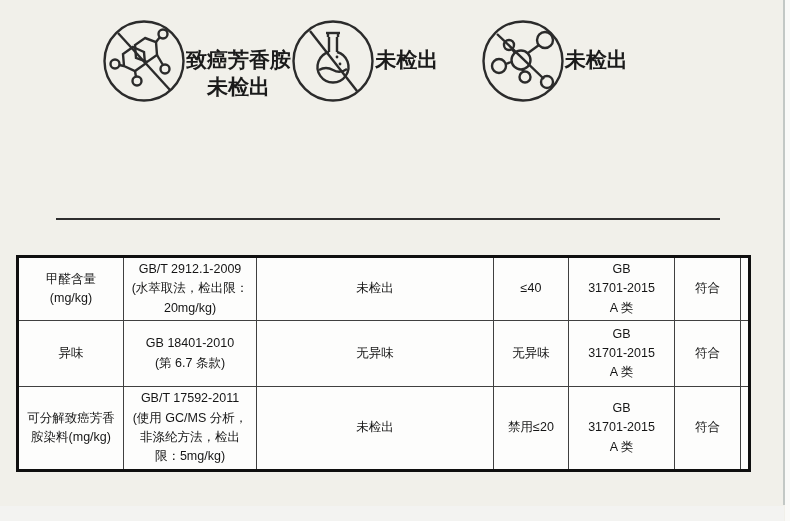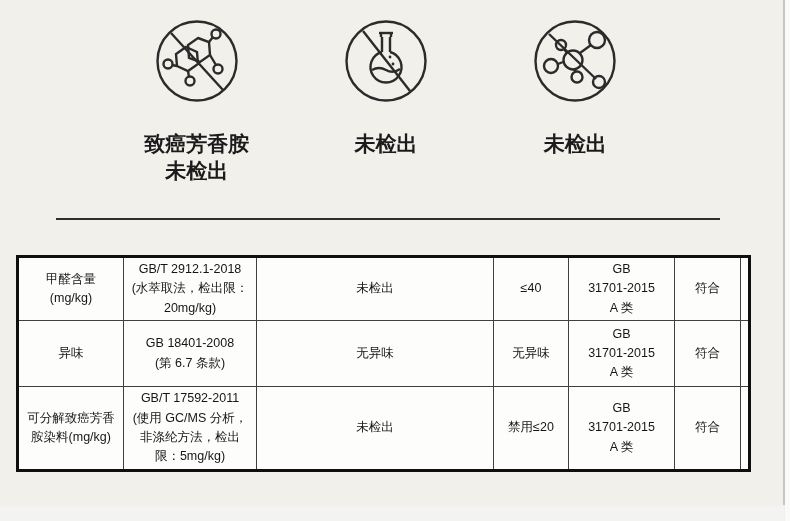--- a/index.html
+++ b/index.html
@@ -7,21 +7,21 @@
     width:790px;height:521px;position:relative;overflow:hidden;
     background:#f1f0ea;
     font-family:"Liberation Sans","DejaVu Sans",sans-serif;
     color:#1b1b1b;
   }
   
   .badge-row{
     position:absolute;left:102px;top:19px;width:568px;
     display:flex;
   }
-  .badge{flex:1;display:flex;flex-direction:column;align-items:center;}
+  .badge{flex:1;display:flex;flex-direction:row;align-items:flex-start;}
   .badge-icon{width:84px;height:84px;display:block;}
   .badge-icon svg{width:84px;height:84px;display:block;}
   .badge-label{
     margin-top:27px;text-align:center;
     font-size:21px;font-weight:700;line-height:27px;color:#1b1b1b;
   }
   .badge-label span{display:block;}
   
   .divider{
     position:absolute;left:56px;top:218px;width:664px;height:2px;
@@ -138,34 +138,34 @@
         <col style="width:237px">
       <col style="width:75px">
         <col style="width:106px">
         <col style="width:66px">
         <col style="width:9px">
     </colgroup>
     <tbody>
       <tr style="height:63px">
         <td>甲醛含量
 (mg/kg)</td>
-        <td>GB/T 2912.1-2018
+        <td>GB/T 2912.1-2009
 (水萃取法，检出限：
 20mg/kg)</td>
         <td>未检出</td>
         <td>≤40</td>
         <td>GB
 31701-2015
 A 类</td>
         <td>符合</td>
         <td></td>
       </tr>
       <tr style="height:66px">
         <td>异味</td>
-        <td>GB 18401-2008
+        <td>GB 18401-2010
 (第 6.7 条款)</td>
         <td>无异味</td>
         <td>无异味</td>
         <td>GB
 31701-2015
 A 类</td>
         <td>符合</td>
         <td></td>
       </tr>
       <tr style="height:83px">

